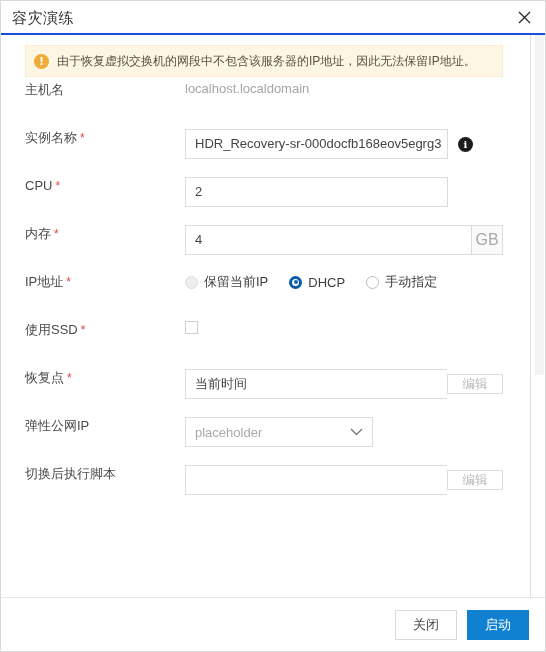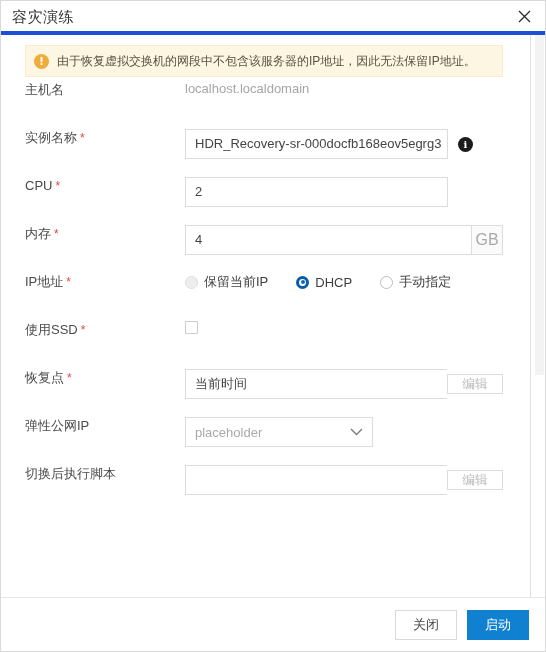--- a/index.html
+++ b/index.html
@@ -17,21 +17,21 @@
     border: 1px solid #d9d9d9;
     display: flex;
     flex-direction: column;
     overflow: hidden;
   }
 
   
   .dlg-header {
     height: 34px;
     flex: 0 0 34px;
-    border-bottom: 4px solid #1d4ed8;
+    border-bottom: 2px solid #1d4ed8;
     display: flex;
     align-items: center;
     padding: 0 14px 0 11px;
     position: relative;
     background: #fff;
   }
   .dlg-title {
     font-size: 15px;
     color: #333333;
     letter-spacing: 0.5px;
@@ -181,21 +181,21 @@
     color: #ffffff;
     font-size: 10px;
     font-weight: bold;
     line-height: 15px;
     text-align: center;
     margin-left: 10px;
     font-family: "DejaVu Serif", serif;
   }
 
   
-  .radio-group { display: flex; align-items: center; gap: 12px; }
+  .radio-group { display: flex; align-items: center; gap: 5px; }
   .radio-opt {
     display: flex;
     align-items: center;
     margin-right: 16px;
     cursor: pointer;
   }
   .radio-opt.disabled { cursor: default; }
   .rdo {
     width: 13px; height: 13px;
     border-radius: 50%;

